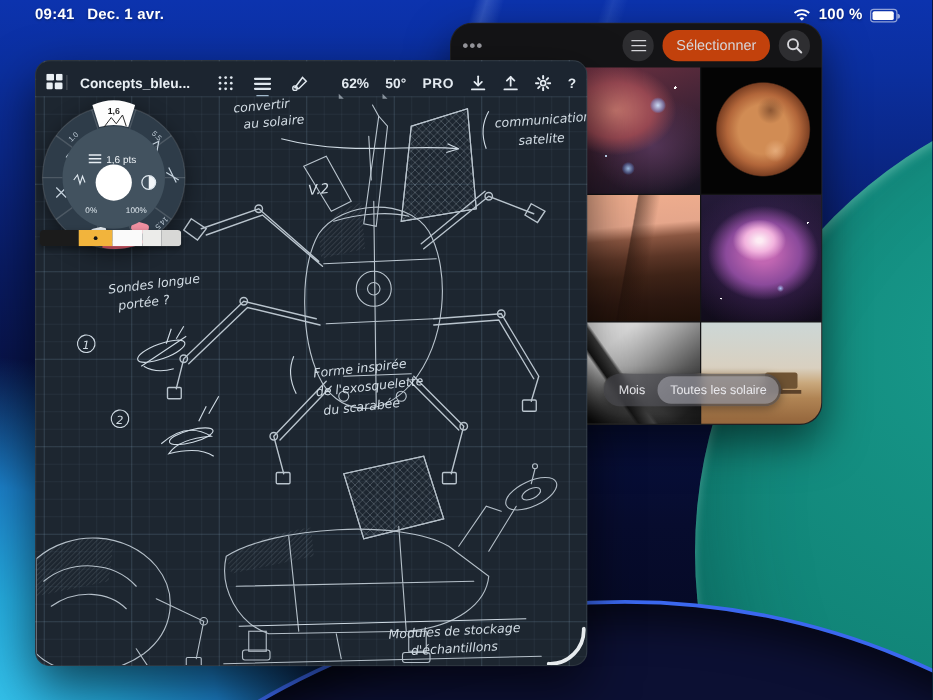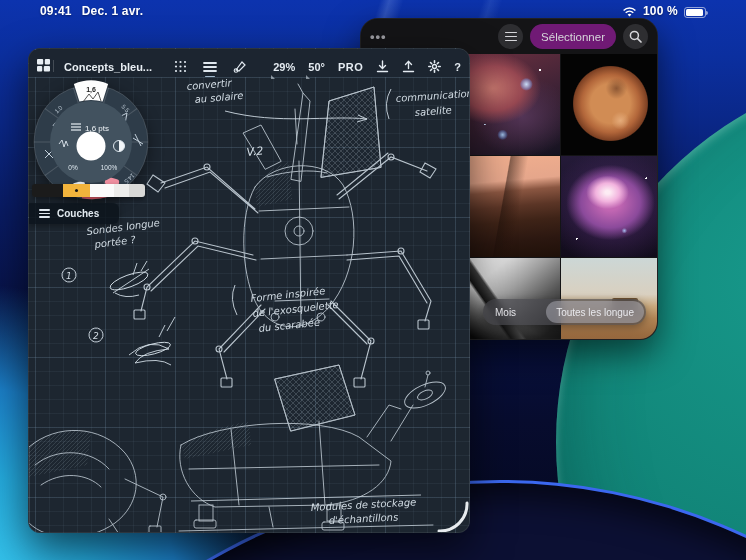--- a/index.html
+++ b/index.html
@@ -15,42 +15,42 @@
       linear-gradient(107deg, transparent 61%, rgba(150,190,255,.12) 62%, transparent 63.5%);}
   .teal-circle{position:absolute;left:556px;top:62px;width:760px;height:760px;border-radius:50%;
     background:radial-gradient(circle at 32% 28%, #17998b 0%, #118477 38%, #0c7268 68%, #0a5f56 100%);
     box-shadow:inset 0 4px 8px rgba(190,255,240,.3), inset 0 -40px 80px rgba(0,40,40,.35);}
   .dark-circle{position:absolute;left:-80px;top:480px;width:1160px;height:1160px;border-radius:50%;
     background:#0c1033;border:3px solid rgba(62,110,250,.95);
     box-shadow:inset 0 14px 30px rgba(0,0,0,.6);}
 
   
   .status-bar{position:absolute;left:0;top:0;width:746px;height:22px;display:flex;
-    align-items:center;justify-content:space-between;padding:0 40px;font-size:12px;
+    align-items:center;justify-content:space-between;padding:0 28px;font-size:12px;
     font-weight:700;letter-spacing:.2px;z-index:10;text-shadow:0 1px 2px rgba(0,0,0,.4);}
   .sb-left{display:flex;gap:10px;align-items:center;}
   .sb-right{display:flex;gap:6px;align-items:flex-end;}
   .battery{position:relative;width:22px;height:11px;border:1px solid rgba(255,255,255,.55);
     border-radius:3px;}
   .battery::before{content:"";position:absolute;left:1px;top:1px;bottom:1px;width:17px;
     background:#fff;border-radius:1.5px;}
   .battery::after{content:"";position:absolute;right:-3px;top:3px;width:2px;height:4px;
     background:rgba(255,255,255,.55);border-radius:0 2px 2px 0;}
 
   
   .photos-window{position:absolute;left:360px;top:18px;width:298px;height:322px;border-radius:18px;
     background:#141416;overflow:hidden;z-index:3;border:1px solid rgba(255,255,255,.06);
     box-shadow:0 14px 34px rgba(0,0,0,.55);}
   .ph-header{height:35px;display:flex;align-items:center;padding:0 9px;gap:7px;background:#141416;}
   .ph-more{color:#9a9aa0;font-size:13px;font-weight:800;letter-spacing:1px;cursor:default;}
   .ph-title{font-size:18px;font-weight:700;color:#fff;margin-left:2px;flex:0 0 auto;}
   .ph-spacer{flex:1;}
   .ph-circle-btn{width:25px;height:25px;border-radius:50%;background:#2e2e31;display:flex;
     align-items:center;justify-content:center;flex:0 0 auto;}
-  .ph-select{height:25px;border-radius:13px;background:#701a75;color:#d6d6da;font-size:11.5px;
+  .ph-select{height:25px;border-radius:13px;background:#c2410c;color:#d6d6da;font-size:11.5px;
     display:flex;align-items:center;padding:0 11px;flex:0 0 auto;}
   .filter-lines{display:flex;flex-direction:column;gap:2.5px;}
   .filter-lines i{display:block;height:1.6px;background:#d6d6da;border-radius:1px;}
   .filter-lines i:nth-child(1){width:12px;} .filter-lines i:nth-child(2){width:12px;}
   .filter-lines i:nth-child(3){width:12px;}
   .ph-grid{position:absolute;left:0;top:35px;width:298px;display:grid;
     grid-template-columns:99px 99px 99px;grid-auto-rows:101px;gap:1px;}
   .ph-cell{width:100%;height:100%;}
   .ph-space1{background:linear-gradient(160deg,#201722 0%,#0e0a13 100%);}
   .ph-space2{background:linear-gradient(200deg,#1b1410 0%,#0a0706 100%);}
@@ -82,21 +82,21 @@
   .ph-satellite{background:
       linear-gradient(55deg, transparent 36%, #161616 38%, #3f3f3f 45%, transparent 47%),
       linear-gradient(35deg, rgba(0,0,0,.92) 18%, rgba(0,0,0,0) 46%),
       linear-gradient(140deg,#f5f5f5 0%,#d8d8d8 22%,#9e9e9e 40%,#565656 60%,#1e1e1e 80%,#080808 100%);}
   .ph-rover{position:relative;background:
       linear-gradient(180deg,#ccd7d6 0%,#d9d0c0 36%,#c9a87c 48%,#b08454 60%,#996b40 76%,#835431 100%);}
   .ph-rover::after{content:"";position:absolute;left:52%;top:40%;width:26px;height:13px;
       background:#6f5333;border-radius:2px;box-shadow:-8px 8px 0 -4px #5c422a, 8px 9px 0 -5px #5c422a;}
   .ph-pill{position:absolute;left:122px;top:280px;height:26px;display:flex;align-items:flex-end;
     background:rgba(72,72,78,.66);border-radius:14px;padding:2px;backdrop-filter:blur(4px);
-    box-shadow:0 2px 8px rgba(0,0,0,.35);z-index:4;gap:20px;}
+    box-shadow:0 2px 8px rgba(0,0,0,.35);z-index:4;}
   .ph-pill .seg{height:22px;border-radius:11px;display:flex;align-items:center;justify-content:center;
     font-size:10px;color:#e8e8ec;padding:0 10px;white-space:nowrap;}
   .ph-pill .seg.active{background:rgba(190,190,200,.45);}
 
   
   .concepts-window{position:absolute;left:28px;top:48px;width:442px;height:485px;border-radius:12px;
     overflow:hidden;z-index:5;border:1px solid rgba(255,255,255,.07);
     box-shadow:0 16px 40px rgba(0,0,0,.6);
     background-color:#1d2630;
     background-image:
@@ -185,21 +185,21 @@
       <div class="ph-cell ph-mars"></div>
       <div class="ph-cell ph-space2"></div>
       <div class="ph-cell ph-hills"></div>
       <div class="ph-cell ph-orion"></div>
       <div class="ph-cell ph-space3"></div>
       <div class="ph-cell ph-satellite"></div>
       <div class="ph-cell ph-rover"></div>
     </div>
     <div class="ph-pill">
       <span class="seg">Mois</span>
-      <span class="seg active">Toutes les longue</span>
+      <span class="seg active">Toutes les solaire</span>
     </div>
   </section>
 
   <section class="concepts-window">
 
     <div class="traffic">
       <i style="background:#ff5f57"></i>
       <i style="background:#febc2e"></i>
       <i style="background:#28c840"></i>
     </div>
@@ -243,21 +243,21 @@
         </span>
         <span class="icon-btn">
           <svg width="14" height="13" viewBox="0 0 14 13">
             <path d="M3 10 L9 2 L12 5 L6 11 Z" fill="none" stroke="#dfe7ee" stroke-width="1.2"></path>
             <circle cx="3" cy="10.5" r="1.8" fill="none" stroke="#dfe7ee" stroke-width="1.1"></circle>
           </svg>
         </span>
       </div>
 
       <div class="cw-right">
-        <span class="corner-mark">29%</span>
+        <span class="corner-mark">62%</span>
         <span class="corner-mark">50°</span>
         <span style="letter-spacing:.5px">PRO</span>
         <span class="icon-btn">
           <svg width="13" height="13" viewBox="0 0 13 13">
             <g stroke="#e4ebf1" stroke-width="1.4" stroke-linecap="round" fill="none">
               <line x1="6.5" y1="1" x2="6.5" y2="8"></line>
                 <polyline points="3.5,5.5 6.5,8.5 9.5,5.5"></polyline>
               <line x1="1.5" y1="11.5" x2="11.5" y2="11.5"></line>
             </g>
           </svg>
@@ -453,22 +453,14 @@
     </svg>
 
     <div class="color-bar">
       <span class="sw" style="width:36px;background:#1b1b1b"></span>
       <span class="sw sw-dot" style="width:31px;background:#f2b43c"></span>
       <span class="sw" style="width:27px;background:#fafafa"></span>
       <span class="sw" style="width:18px;background:#ececea"></span>
       <span class="sw" style="width:18px;background:#d8d8d6"></span>
     </div>
 
-    <div class="layers-btn">
-      <span class="burger">
-          <i></i>
-          <i></i>
-          <i></i>
-        </span>
-      <span class="lbl">Couches</span>
-    </div>
   </section>
 </div>
 
 </body></html>

